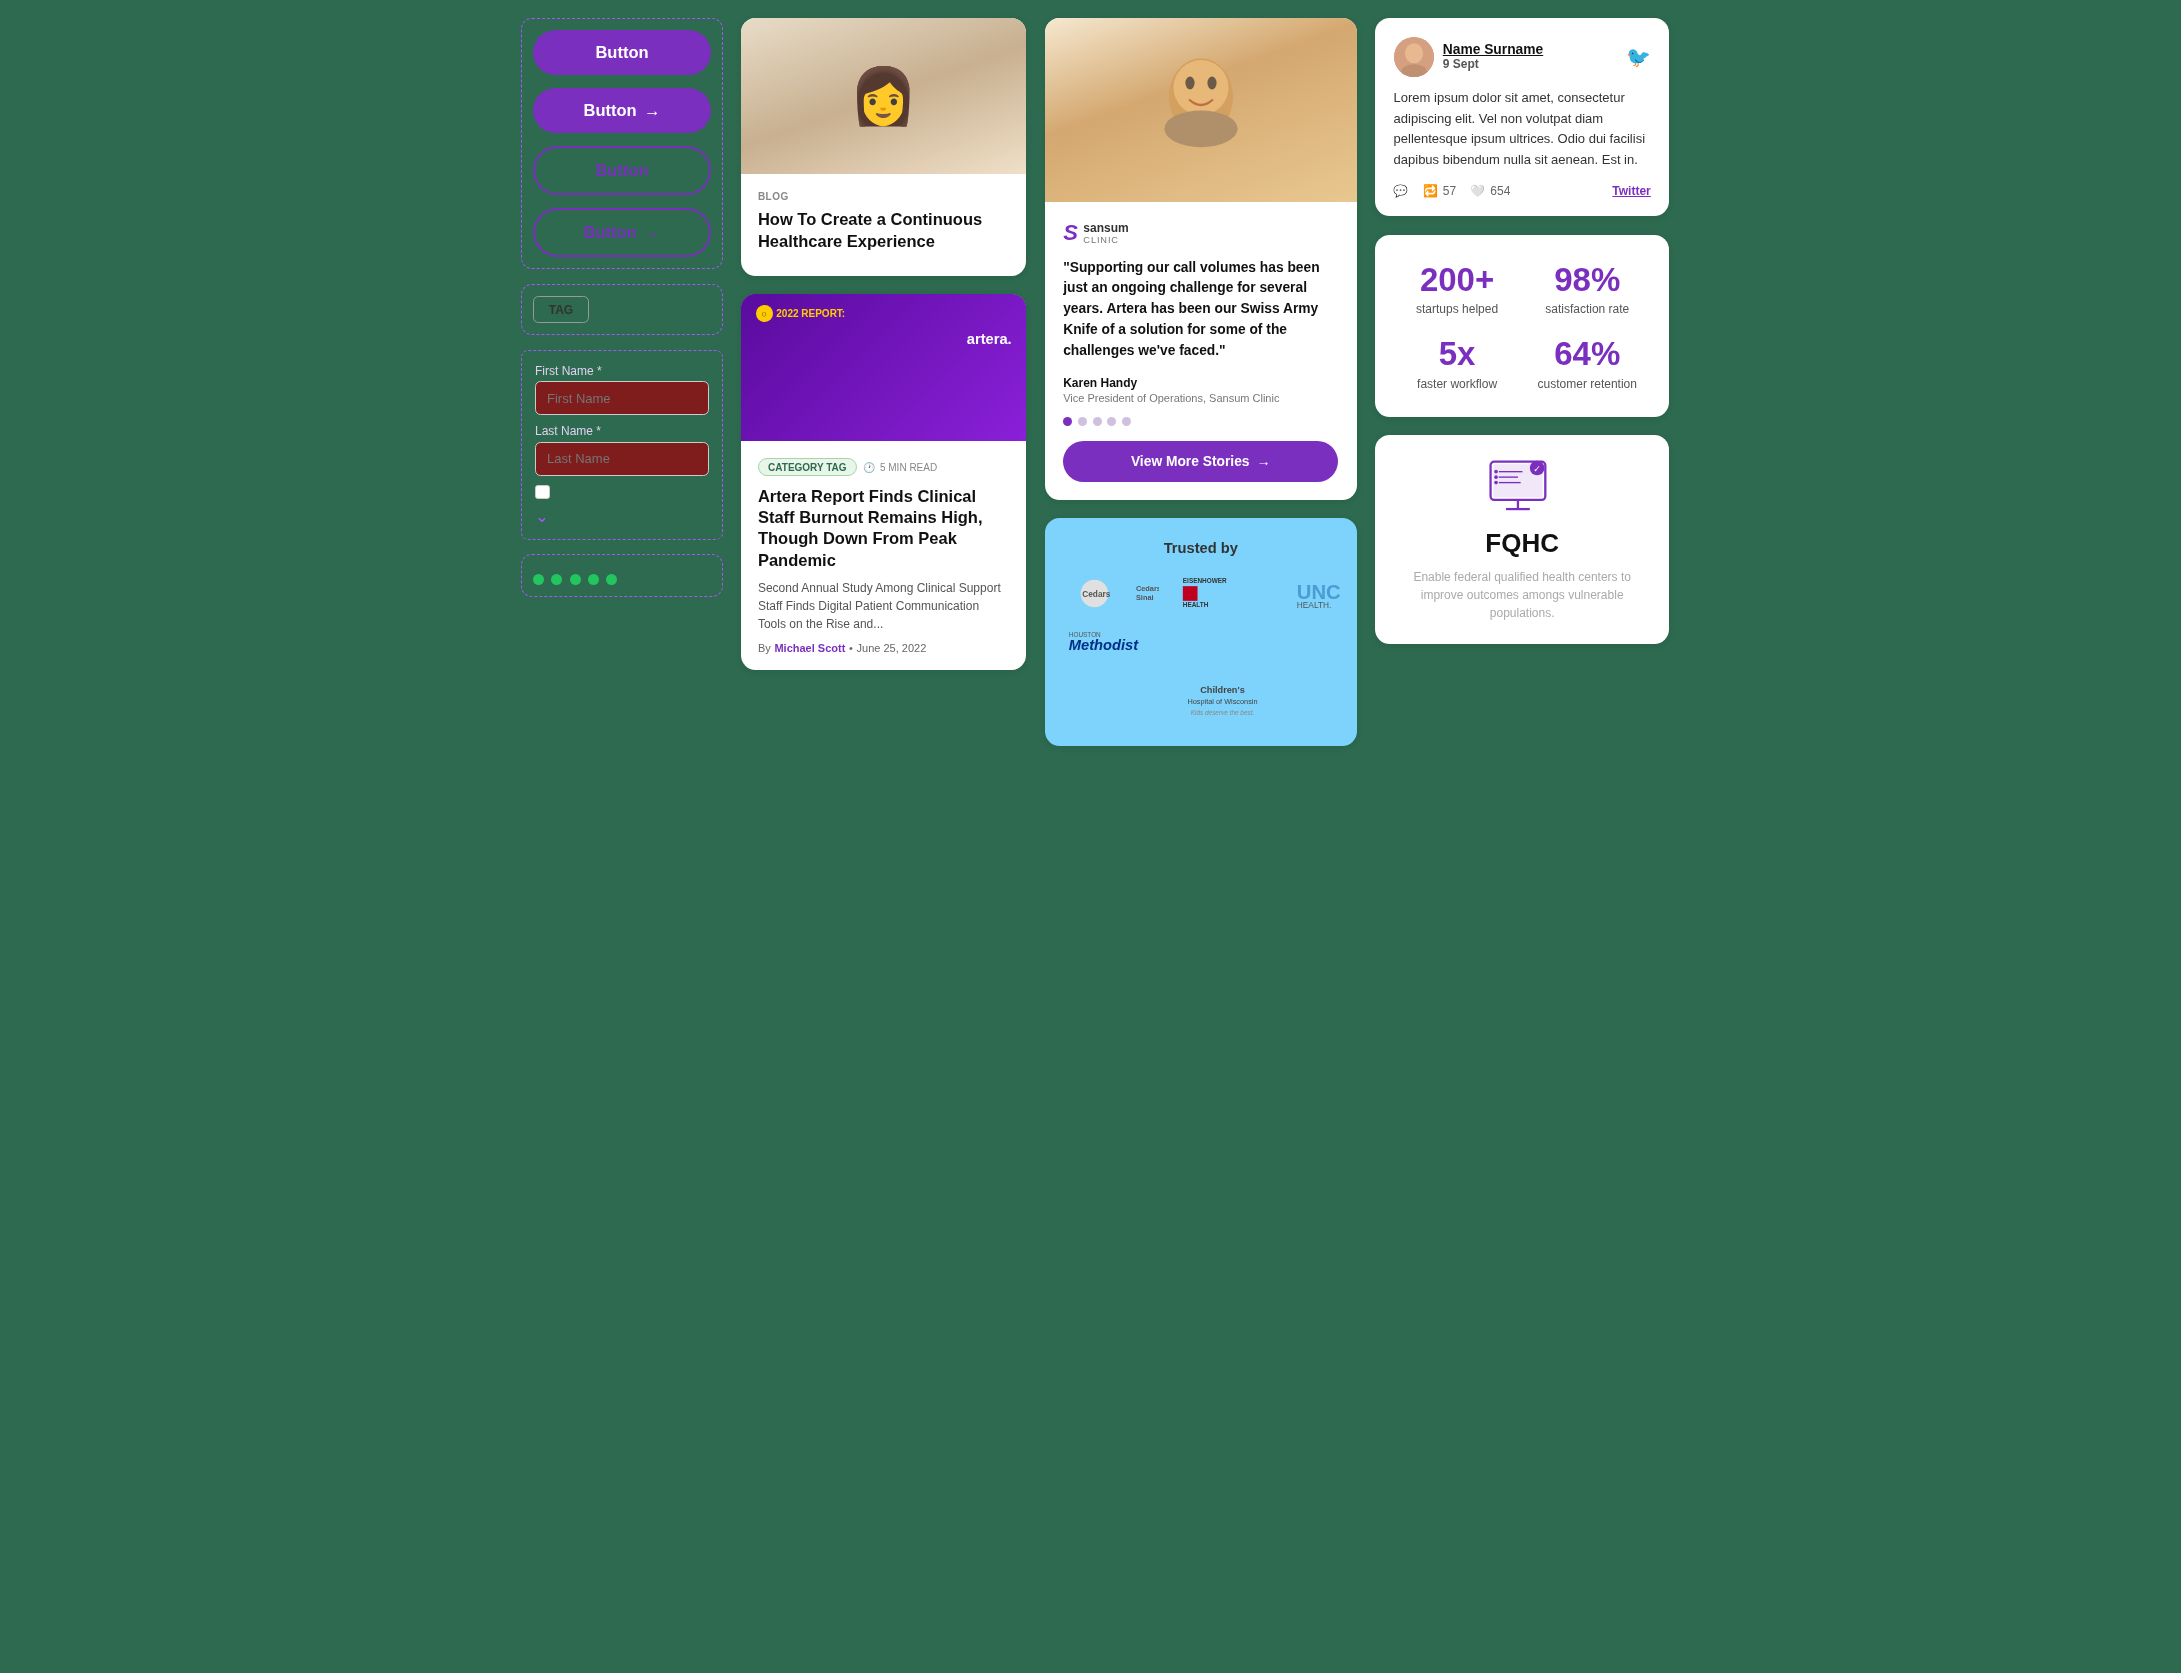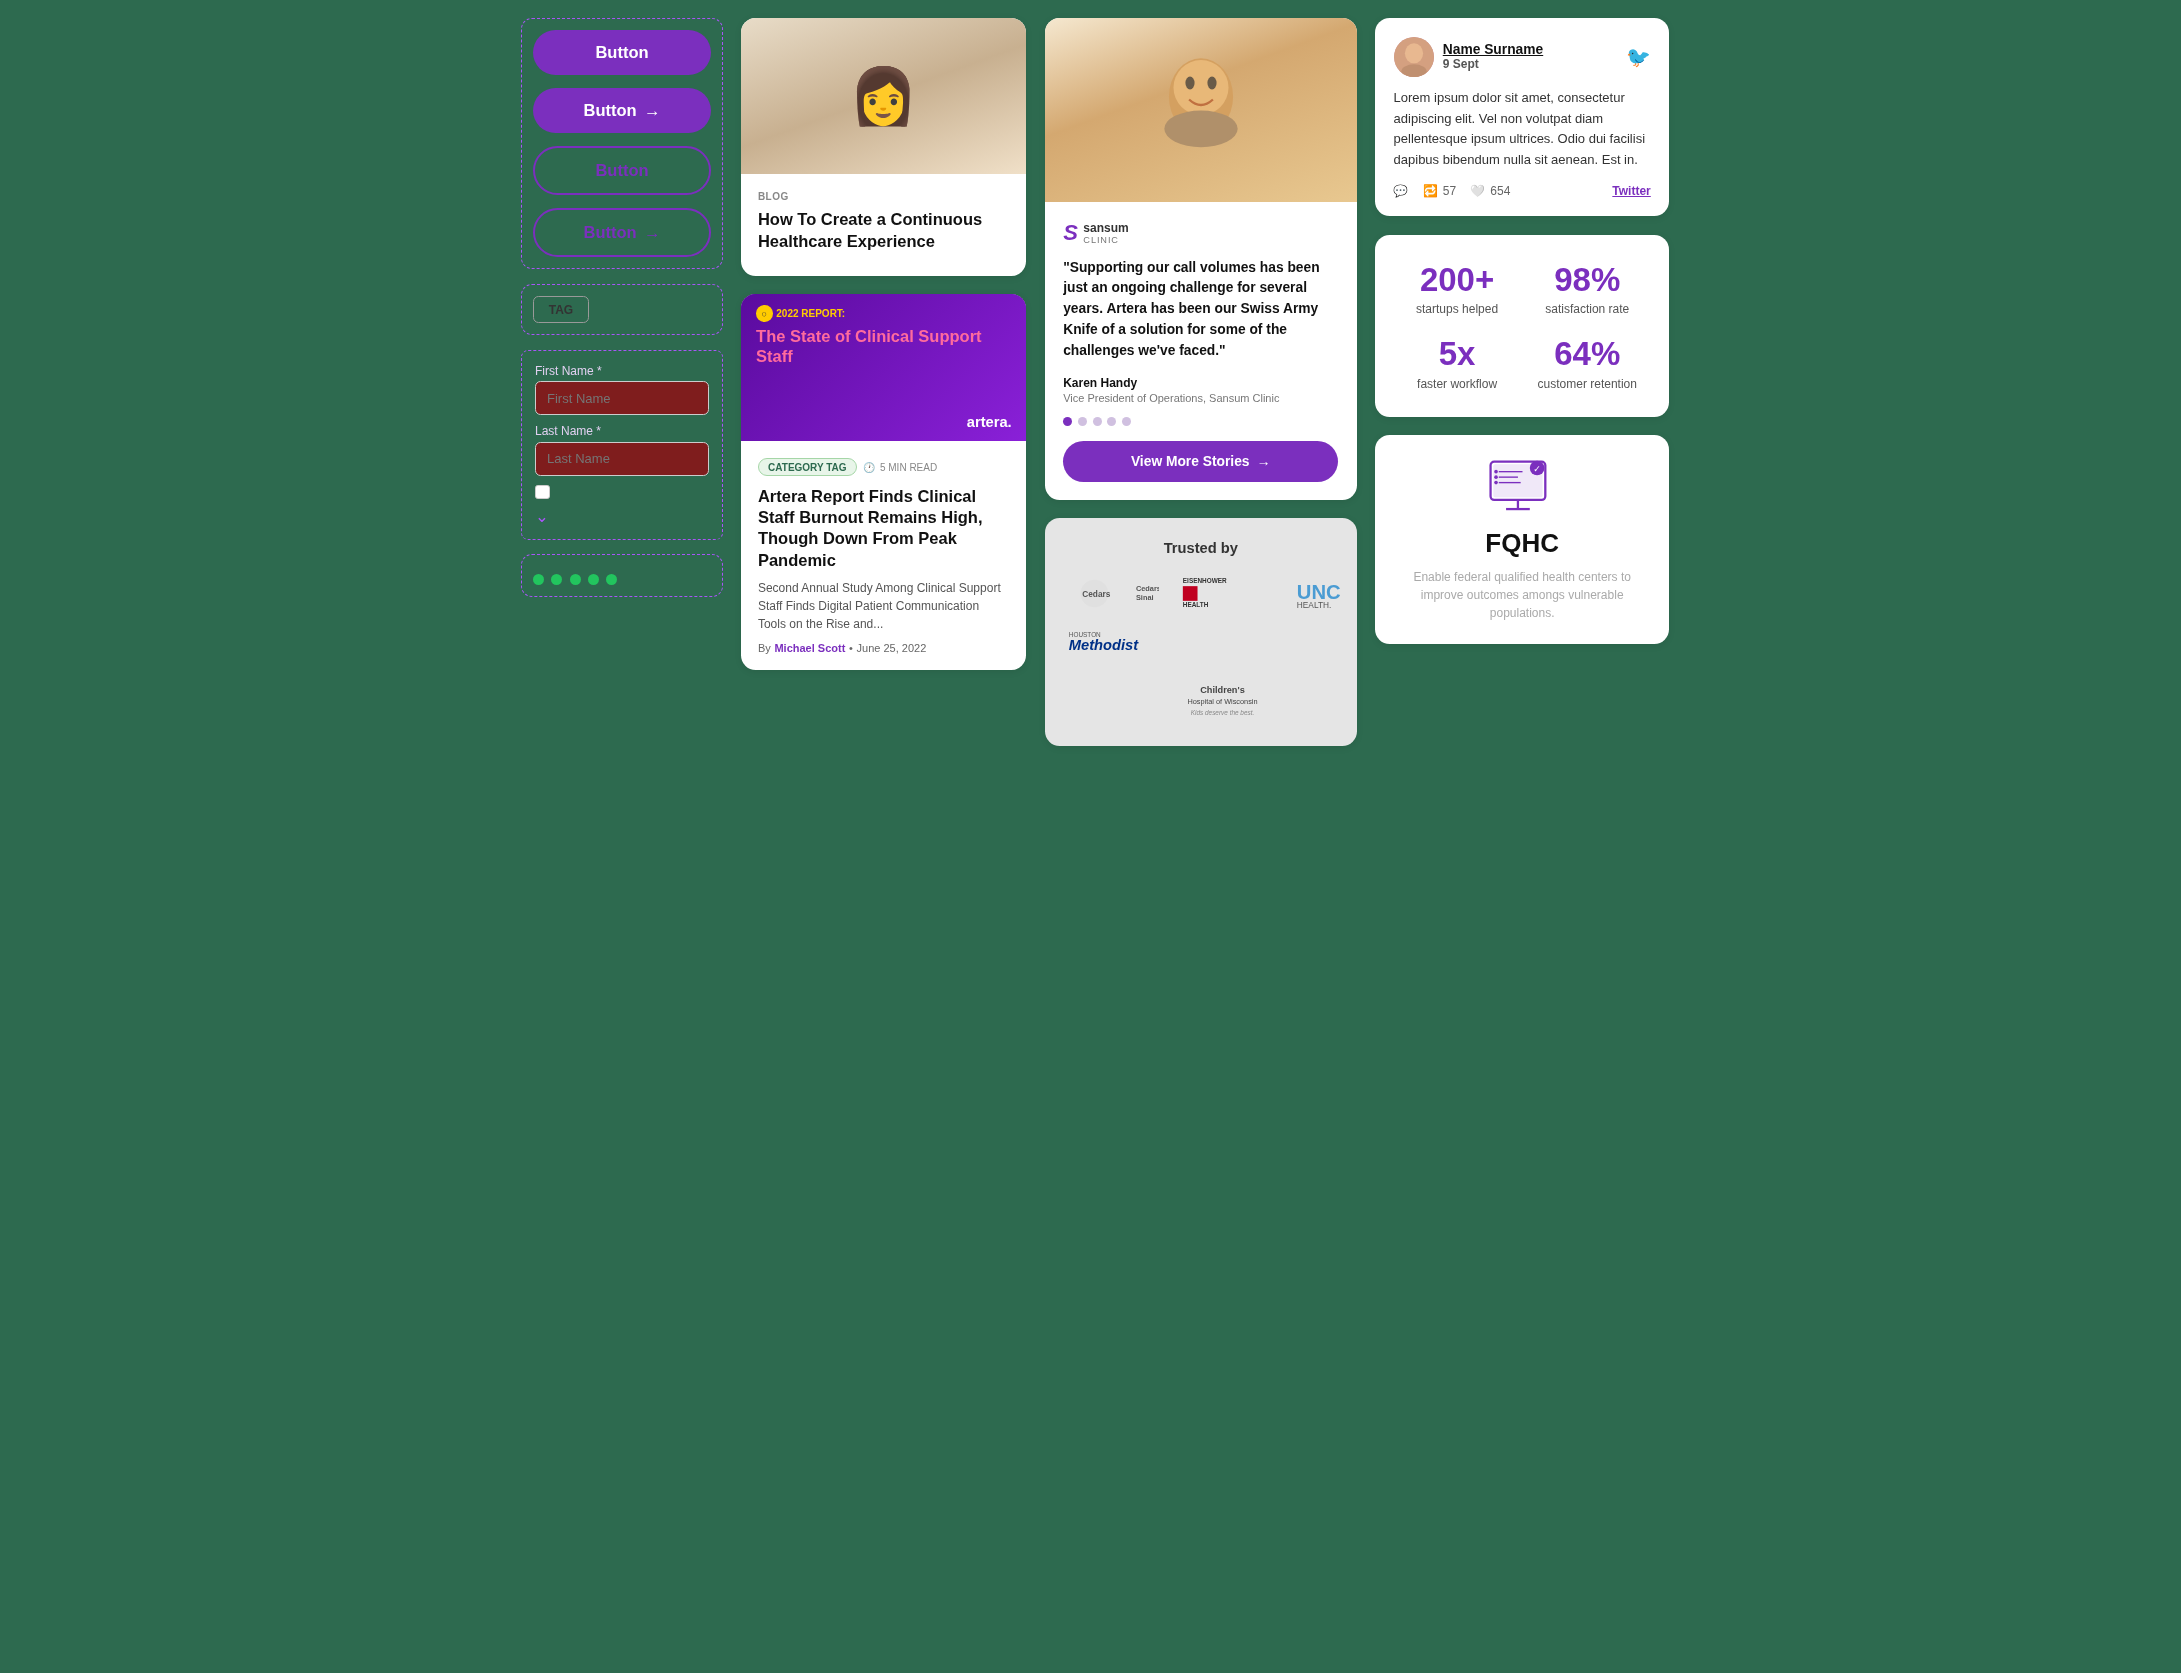--- a/index.html
+++ b/index.html
@@ -369,21 +369,21 @@
       font-weight: 600;
       cursor: pointer;
       display: flex;
       align-items: center;
       gap: 7.3px;
       width: 100%;
       justify-content: center;
     }
 
     .trusted-card {
-      background: #e5e5e5;
+      background: #7dd3fc;
       border-radius: 14.7px;
       padding: 22px;
       box-shadow: 0 1.8px 7.3px rgba(0,0,0,0.08);
     }
 
     .trusted-title {
       text-align: center;
       font-size: 14.7px;
       font-weight: 600;
       color: #333;
@@ -643,21 +643,20 @@
     </div>
 
     <div class="card">
 
       <div class="artera-card-img">
         <div style="width:100%; height:100%; background: linear-gradient(135deg, #5a0b9e, #8a20d8); position:relative; display:flex; flex-direction:column; padding:11px 14.7px;">
           <div style="display:flex; align-items:center; gap:3.7px; margin-bottom:5.5px;">
             <div style="width:16.5px; height:16.5px; background:#ffcc00; border-radius:50%; display:flex; align-items:center; justify-content:center; font-size:9.2px; color:#333;">○</div>
             <span style="color:#ffcc00; font-size:10px; font-weight:700;">2022 REPORT:</span>
           </div>
-          <div style="color:#ff6b9d; font-size:16.5px; font-weight:900; line-height:1.2; flex:1;">The State of Clinical Support Staff</div>
           <div style="color:white; font-size:14.7px; font-weight:800; text-align:right; margin-top:3.7px;">artera.</div>
         </div>
       </div>
       <div class="card-body">
         <div class="card-tags-row">
           <span class="category-tag-pill">CATEGORY TAG</span>
           <span class="read-time">
             <span>🕐</span>
             <span>5 MIN READ</span>
           </span>

